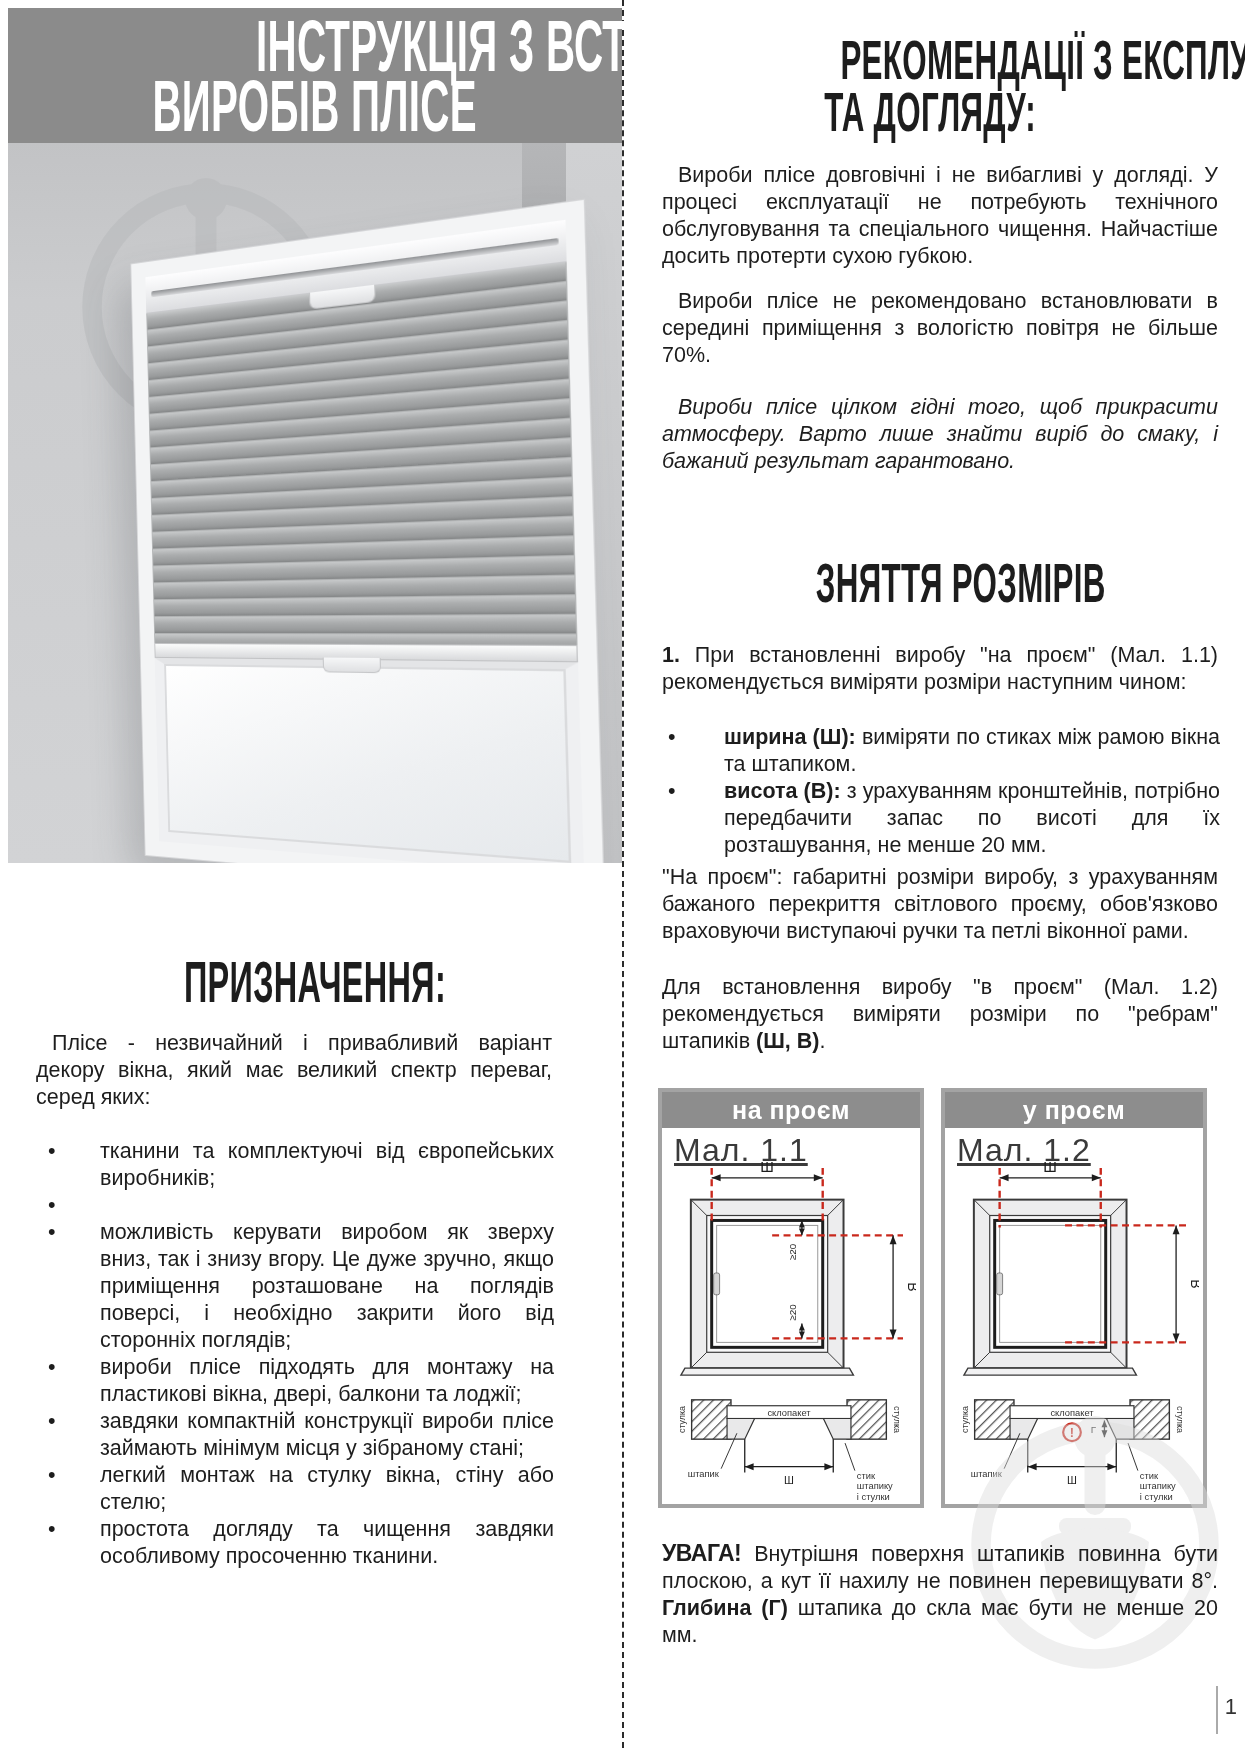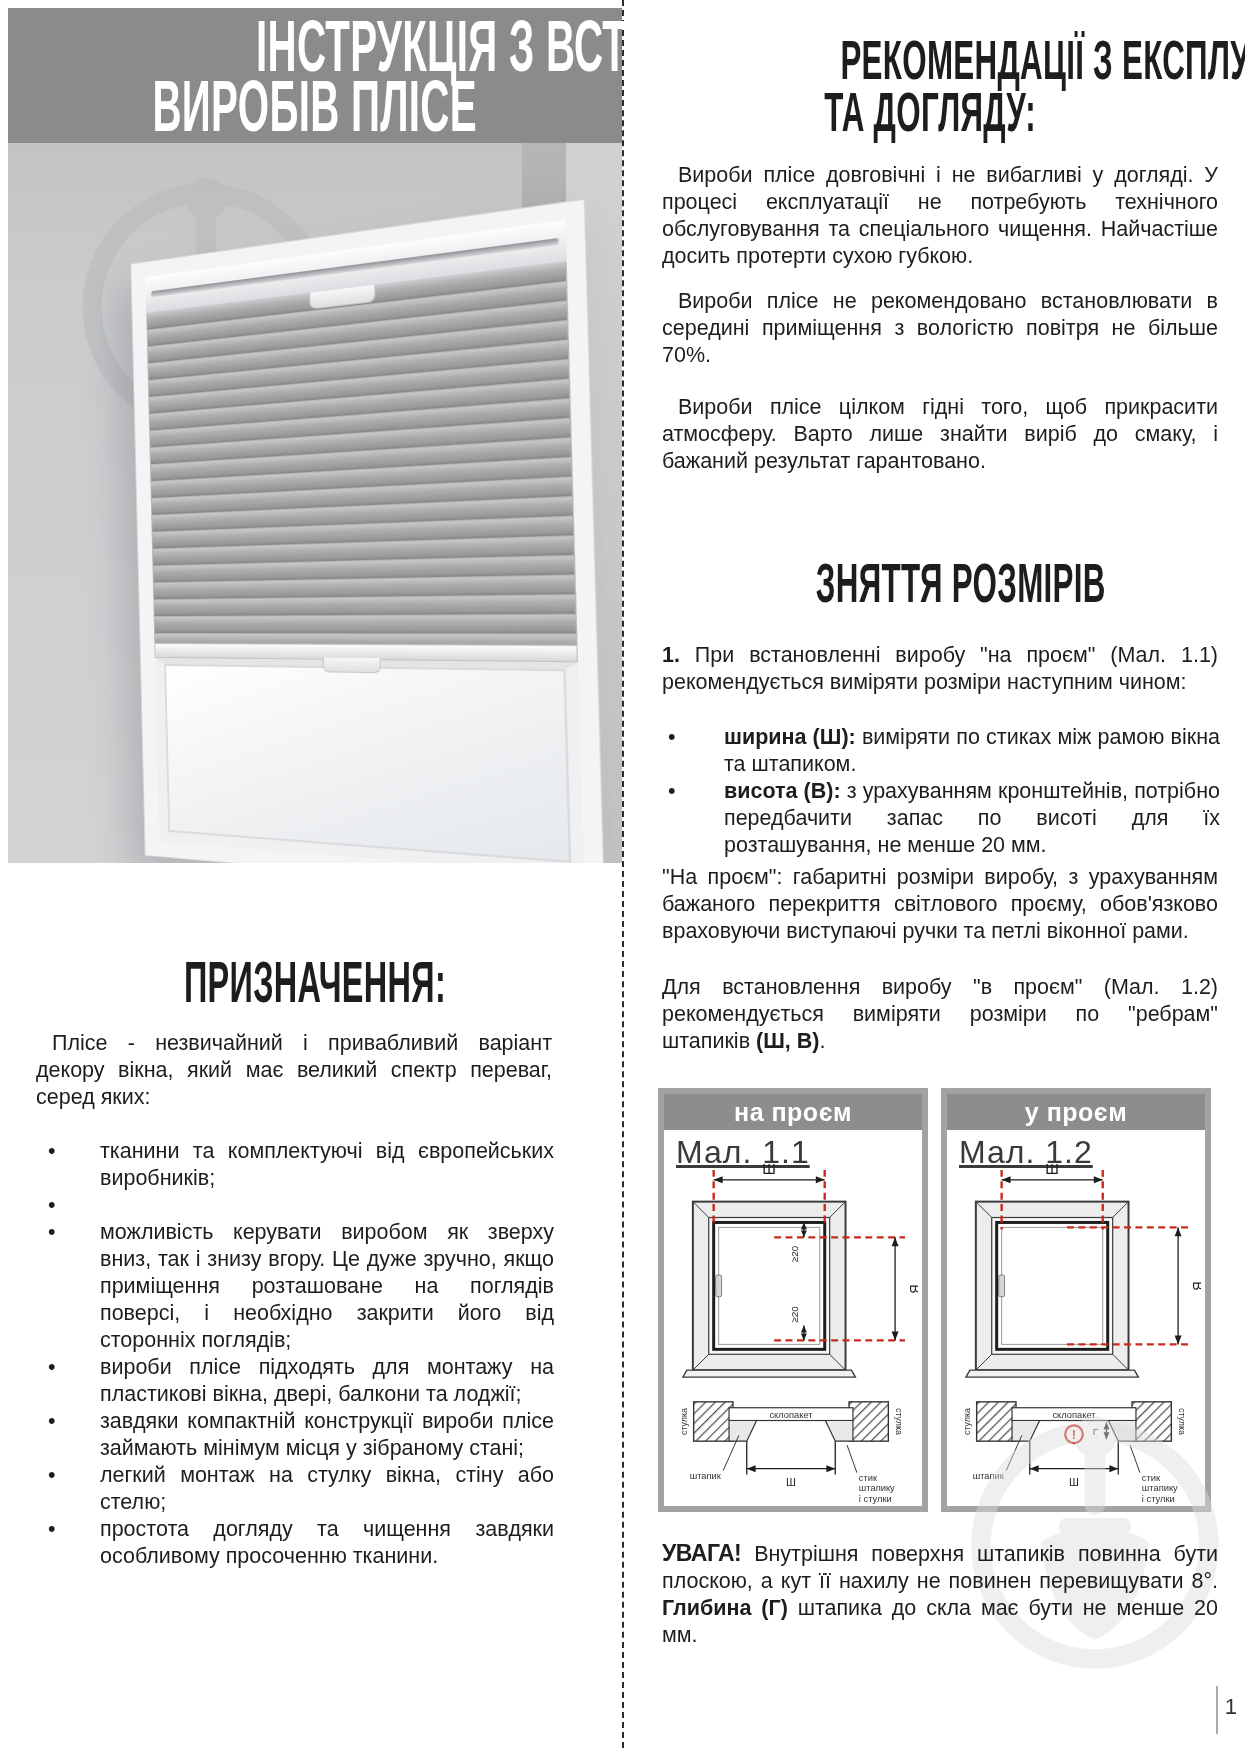--- a/index.html
+++ b/index.html
@@ -51,25 +51,25 @@
   .purpose-title .hline{font-size:58px;line-height:60px;}
   .rc-h1{left:640px;top:34px;width:580px;}
   .rc-h1 .hline{font-size:56px;line-height:52px;}
   .rc-h2{left:640px;top:556px;width:580px;}
   .rc-h2 .hline{font-size:56px;line-height:54px;text-align:right;}
   .blist{display:flex;flex-direction:column;}
   .bitem{display:flex;}
   .bdot{flex:none;}
   .btext{flex:1;text-align:justify;}
   .divider{left:622px;top:0;height:1748px;border-left:2px dashed #2b2b2b;width:0;}
-  .ital{}
+  .ital{font-style:italic;}
   .b{font-weight:700;}
   .uvaga-lead{font-weight:700;letter-spacing:-.5px;font-size:23px;}
   
-  .figbox{width:258px;height:412px;border:6px solid #a3a3a3;background:#ffffff;}
+  .figbox{width:258px;height:412px;border:4px solid #a3a3a3;background:#ffffff;}
   .fig1{left:658px;top:1088px;}
   .fig2{left:941px;top:1088px;}
   .fighead{height:36px;background:#8d8d8d;color:#ffffff;font-weight:700;font-size:25px;
            display:flex;align-items:center;justify-content:center;letter-spacing:.5px;}
   .figcap{font-size:32px;color:#3a3a3a;padding:4px 8px 0 12px;height:26px;letter-spacing:1px;text-decoration:underline;}
   .lbl{font-family:"Liberation Sans",sans-serif;fill:#1d1d1d;}
   .slbl{font-family:"Liberation Sans",sans-serif;fill:#333333;}
   .rd{stroke:#c9281c;stroke-width:2.4;stroke-dasharray:7 4.5;fill:none;}
   .dim{stroke:#1d1d1d;stroke-width:1.3;fill:none;}
   .frame{stroke:#3a3a3a;fill:#ededee;}

